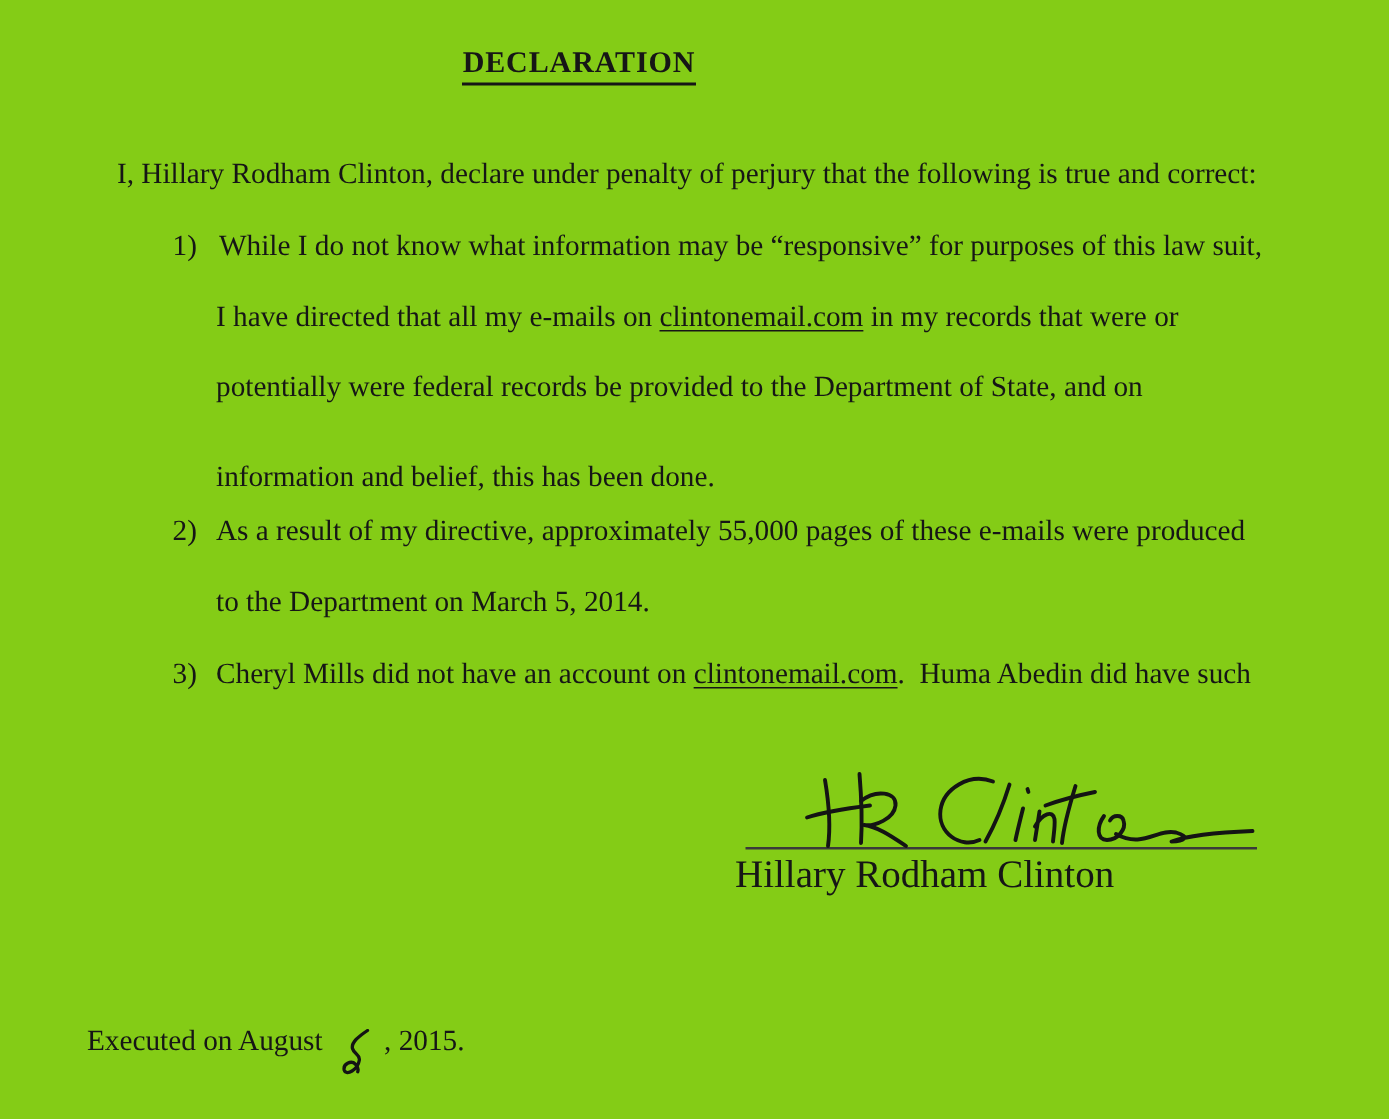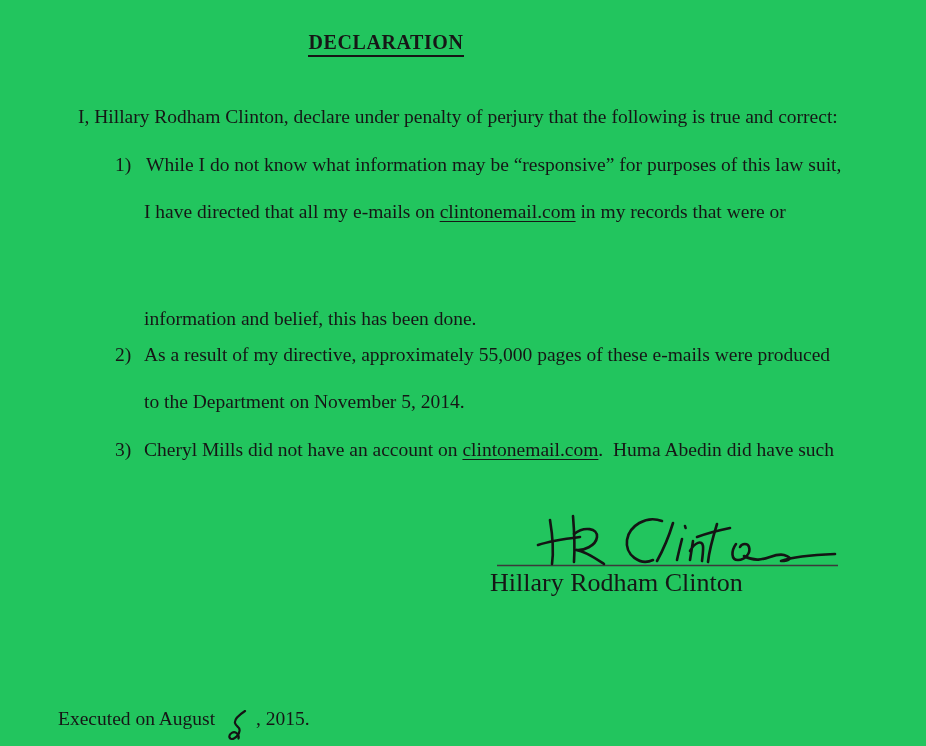--- a/index.html
+++ b/index.html
@@ -1,19 +1,19 @@
 <!DOCTYPE html>
 <html><head>
 <meta charset="utf-8">
 <style>
   html,body{margin:0;padding:0;background:#e8e8e8;}
   .page{
     position:relative;
     width:926px;height:746px;
-    background:#22c55e;
+    background:#84cc16;
     font-family:"Liberation Serif","DejaVu Serif",serif;
     color:#161616;
     overflow:hidden;
     margin:0 auto;
   }
   .title-row{
     position:absolute;top:31px;left:0;width:772px;
     text-align:center;
   }
   .doc-title{
@@ -40,48 +40,49 @@
   }
   .sig-block{position:absolute;left:490px;top:506px;width:352px;height:64px;}
   .sig-svg{position:absolute;left:0;top:0;}
   .typed-name{
     position:absolute;left:490px;top:568px;width:352px;
     font-size:26px;white-space:nowrap;
   }
   .exec-line{
     position:absolute;left:58px;top:684px;
     display:flex;align-items:flex-start;
-    font-size:19.5px;white-space:nowrap;margin-top:24px;
+    font-size:19.5px;white-space:nowrap;
   }
   .day-svg{margin:2px 9px 0 11px;}
   .stroke{fill:none;stroke:#141414;stroke-width:2.6;stroke-linecap:round;stroke-linejoin:round;}
 </style>
 </head>
 <body>
 
 <div class="page">
 
   <div class="title-row">
     <span class="doc-title">DECLARATION</span>
   </div>
 
   <div class="ln" style="top:106px">I, Hillary Rodham Clinton, declare under penalty of perjury that the following is true and correct:</div>
 
   <div class="ln" style="top:154px">
     <span class="num">1)</span>
     <span class="itext" style="left:68px">While I do not know what information may be “responsive” for purposes of this law suit,</span>
   </div>
   <div class="ln" style="top:201px;left:122px"><span>I have directed that all my e-mails on </span><span class="u-link">clintonemail.com</span><span> in my records that were or</span></div>
+  <div class="ln" style="top:248px;left:122px">potentially were federal records be provided to the Department of State, and on</div>
   <div class="ln" style="top:308px;left:122px">information and belief, this has been done.</div>
 
   <div class="ln" style="top:344px">
     <span class="num">2)</span>
     <span class="itext">As a result of my directive, approximately 55,000 pages of these e-mails were produced</span>
   </div>
-  <div class="ln" style="top:391px;left:122px">to the Department on November 5, 2014.</div>
+  <div class="ln" style="top:391px;left:122px">to the Department on March 5, 2014.</div>
 
   <div class="ln" style="top:439px">
     <span class="num">3)</span>
     <span class="itext"><span>Cheryl Mills did not have an account on </span><span class="u-link">clintonemail.com</span><span>.&nbsp; Huma Abedin did have such</span></span>
   </div>
 
   <div class="sig-block">
     <svg class="sig-svg" width="352" height="64" viewBox="0 0 352 64" role="img" aria-label="HR Clinton signature">
 
       <line x1="7" y1="59.5" x2="348" y2="59.5" stroke="#3a3a3a" stroke-width="1.6"></line>

